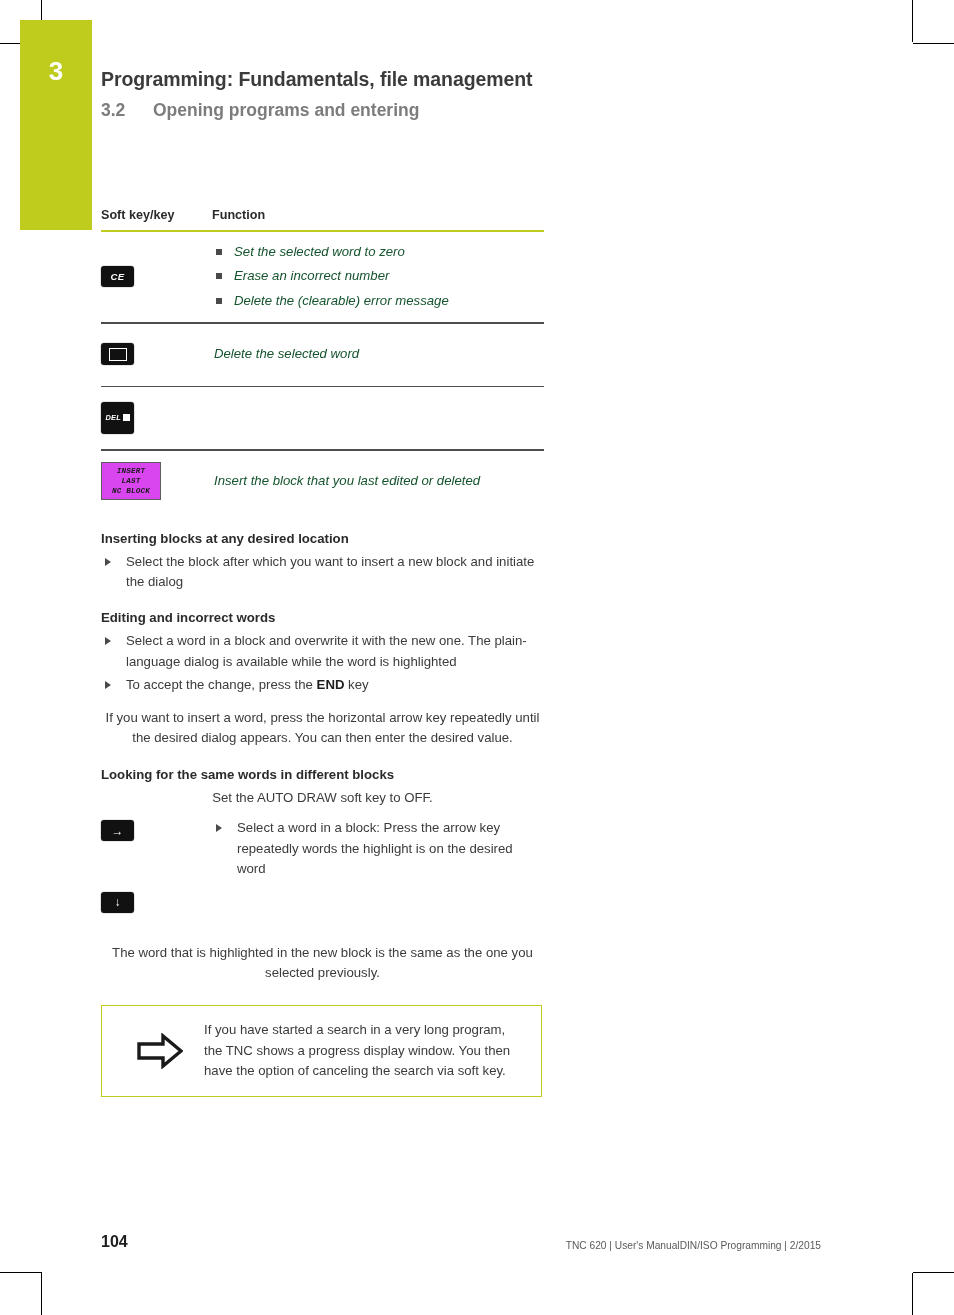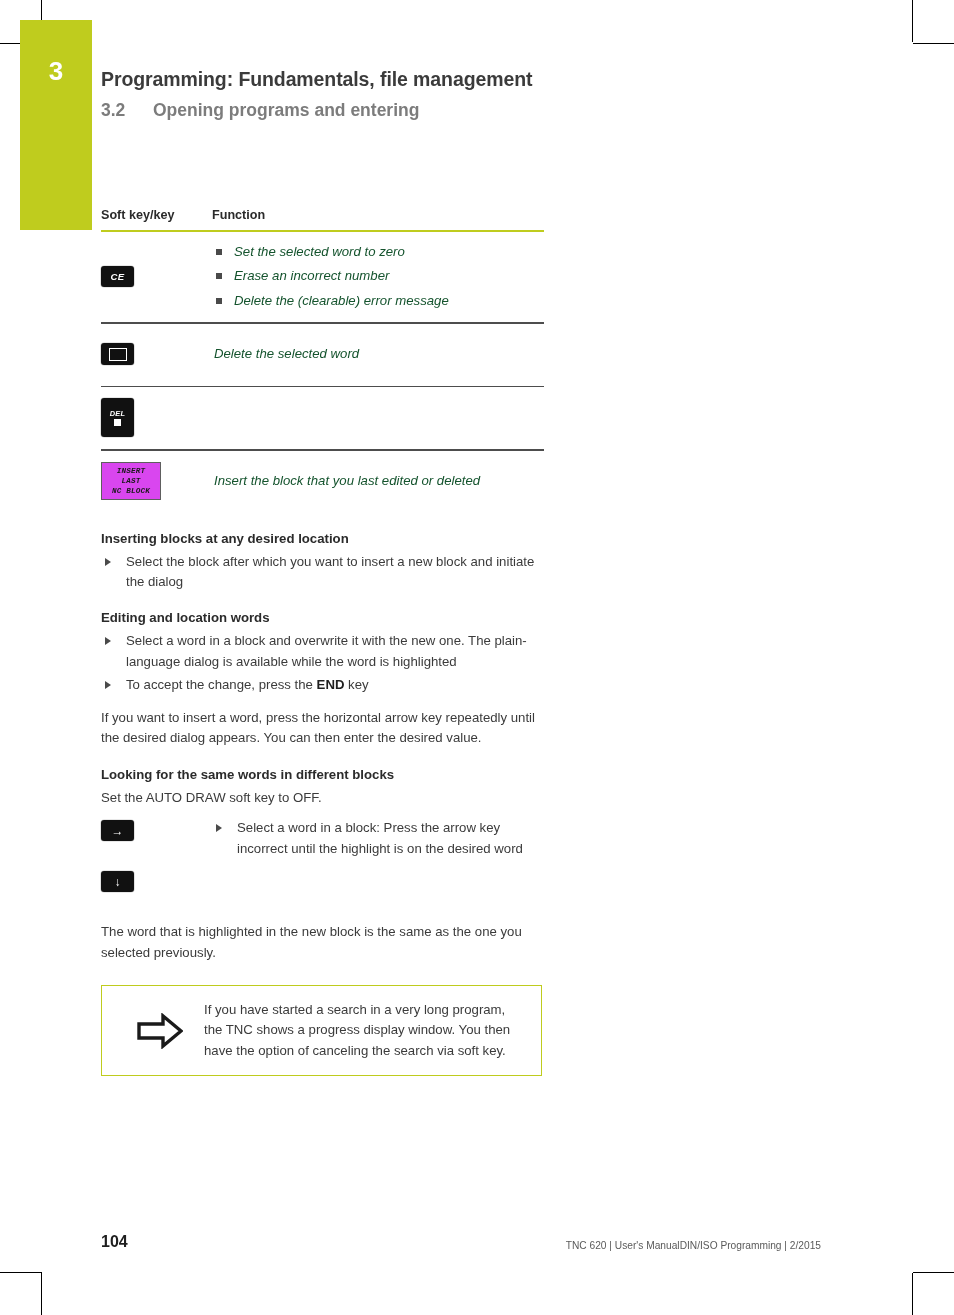--- a/index.html
+++ b/index.html
@@ -166,22 +166,22 @@
     width: 33px;
     height: 22px;
   }
   .keycap-box .inner-rect {
     width: 16px;
     height: 11px;
     border: 1.8px solid #ffffff;
   }
   .keycap-del {
     width: 33px;
-    height: 39px;
-    flex-direction: column;
+    height: 32px;
+    flex-direction: row;
     gap: 1.5px;
   }
   .keycap-del .del-text {
     font-size: 7.4px;
     font-weight: bold;
     letter-spacing: 0.3px;
     line-height: 1;
   }
   .keycap-del .del-square {
     width: 7px;
@@ -218,20 +218,21 @@
     font-size: 13.2px;
     font-weight: bold;
     color: #2b2b2b;
     margin: 18px 0 6px 0;
   }
   .para {
     font-size: 13.2px;
     line-height: 1.55;
     color: #3b3b3b;
     margin: 0 0 2px 0;
+    text-align: center;
   }
   .para-block { margin-top: 12px; }
 
   ul.tri-list {
     list-style: none;
     margin: 0;
     padding: 0;
   }
   ul.tri-list li {
     position: relative;
@@ -393,40 +394,40 @@
         <div class="plain">Insert the block that you last edited or deleted</div>
       </div>
     </div>
   </div>
 
   <div class="sec-head">Inserting blocks at any desired location</div>
   <ul class="tri-list">
     <li>Select the block after which you want to insert a new block and initiate the dialog</li>
   </ul>
 
-  <div class="sec-head">Editing and location words</div>
+  <div class="sec-head">Editing and incorrect words</div>
   <ul class="tri-list">
     <li>Select a word in a block and overwrite it with the new one. The plain-language dialog is available while the word is highlighted</li>
     <li><span>To accept the change, press the </span><b class="kbd">END</b><span> key</span></li>
   </ul>
 
   <p class="para para-block">If you want to insert a word, press the horizontal arrow key repeatedly until the desired dialog appears. You can then enter the desired value.</p>
 
   <div class="sec-head">Looking for the same words in different blocks</div>
   <p class="para">Set the AUTO DRAW soft key to OFF.</p>
 
   <div class="key-row">
     <div class="kcol">
       <span class="keycap keycap-arrow">
         <span>→</span>
       </span>
     </div>
     <div class="tcol">
       <ul class="tri-list">
-        <li>Select a word in a block: Press the arrow key incorrect until the highlight is on the desired word</li>
+        <li>Select a word in a block: Press the arrow key repeatedly words the highlight is on the desired word</li>
       </ul>
     </div>
   </div>
 
   <div class="key-row">
     <div class="kcol">
       <span class="keycap keycap-arrow">
         <span>↓</span>
       </span>
     </div>

